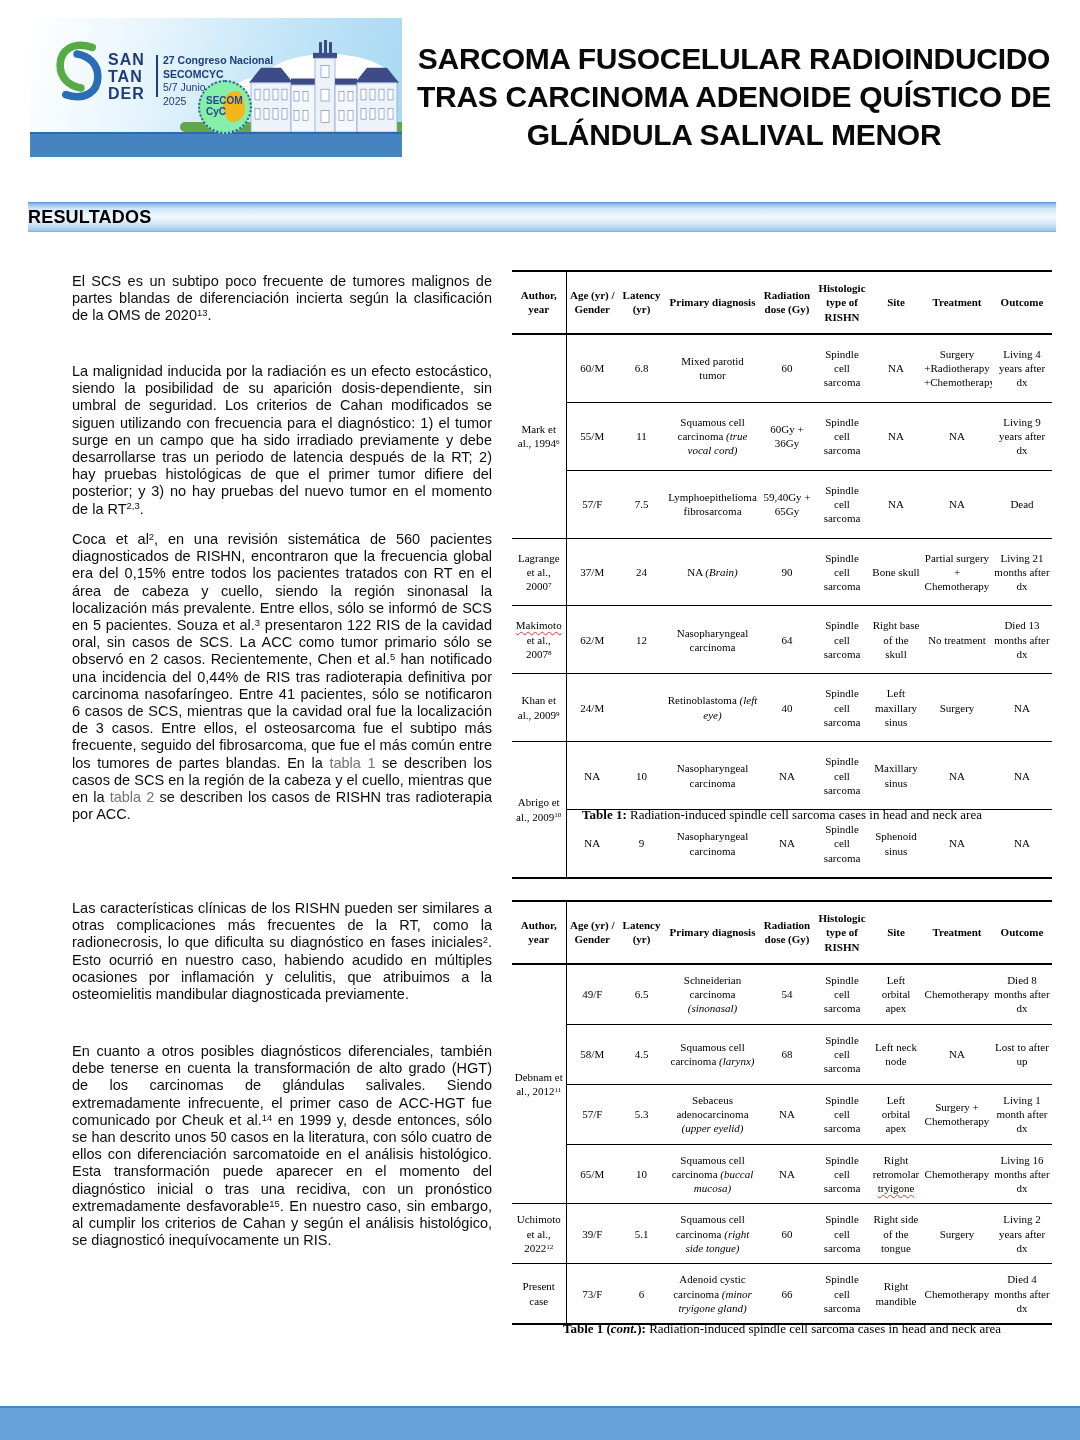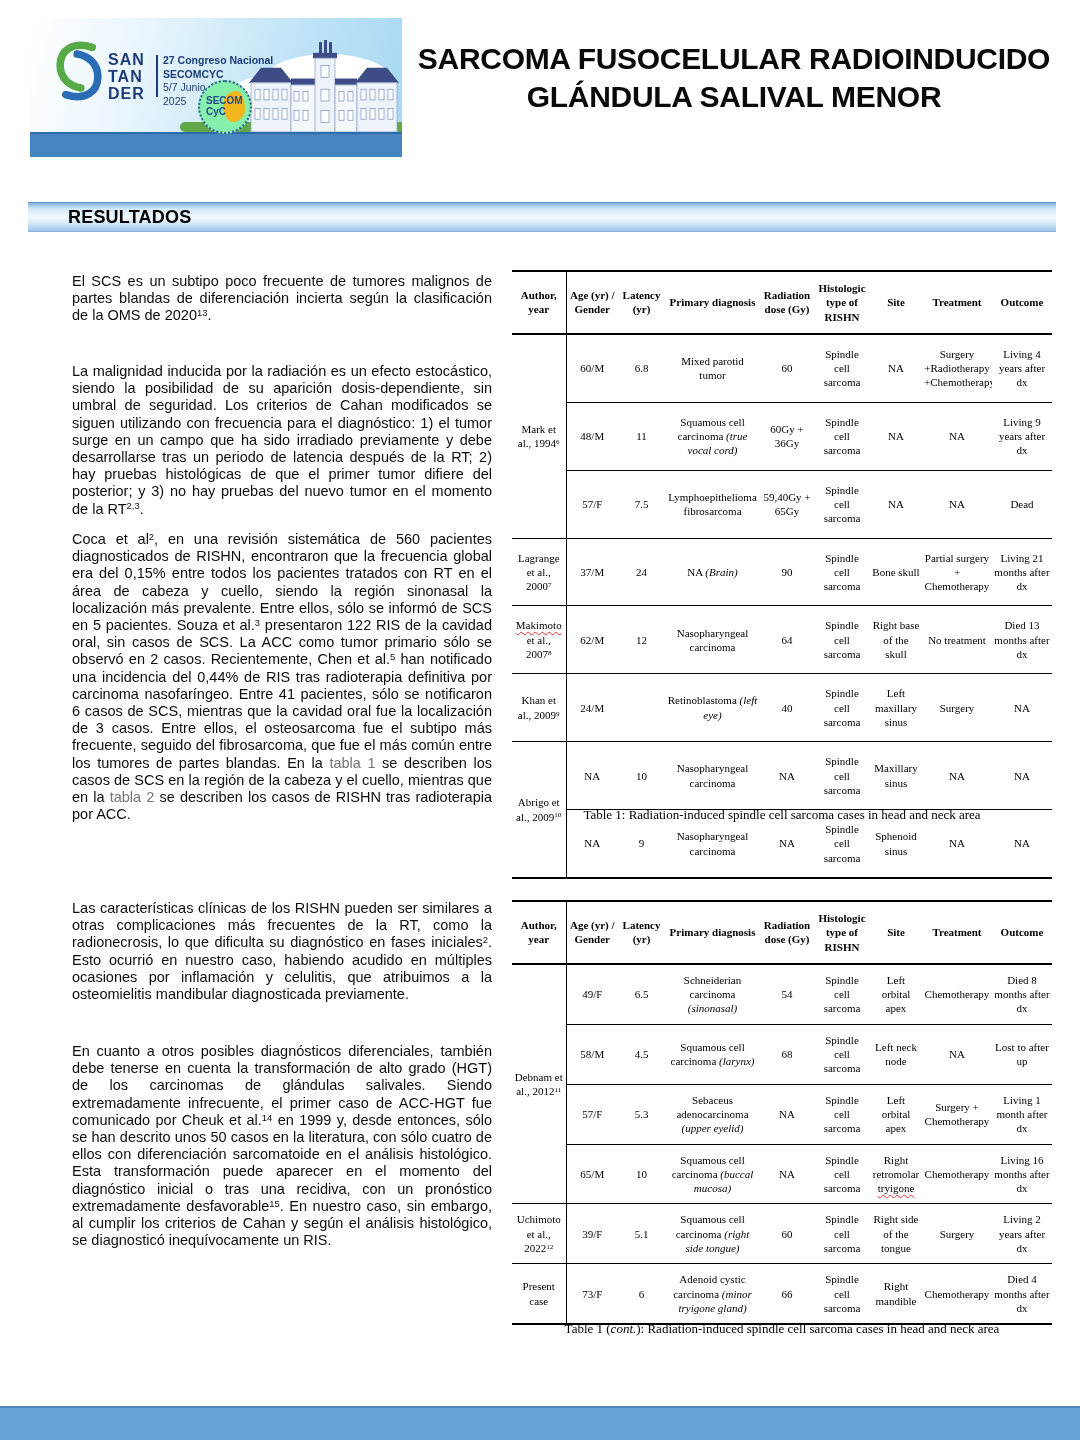--- a/index.html
+++ b/index.html
@@ -31,21 +31,21 @@
   
   .title{position:absolute;left:400px;top:40px;width:668px;text-align:center;
          font-size:30px;font-weight:bold;line-height:1.27;letter-spacing:-0.3px;color:#0a0a0a}
   .title span{display:block}
 
   
   .section-bar{position:absolute;left:28px;top:202px;width:1028px;height:30px;
     background:linear-gradient(180deg,#7fb2e0 0%,#cfe6f7 20%,#f3f9fe 50%,#cfe4f5 76%,#9cc4e8 100%);
     border-top:1px solid #6798c9;border-bottom:1px solid #8ab5de}
   .section-bar span{display:inline-block;font-size:18px;font-weight:bold;line-height:28px;
-    padding-left:40px;letter-spacing:0.2px;color:#000}
+    letter-spacing:0.2px;color:#000}
 
   
   .paras{position:absolute;left:72px;top:0;width:420px}
   .para{position:absolute;left:0;width:420px;font-size:14.5px;line-height:17.2px;text-align:justify;color:#0d0d0d}
   .para:nth-child(1){top:273px}
   .para:nth-child(2){top:363px}
   .para:nth-child(3){top:531px}
   .para:nth-child(4){top:900px}
   .para:nth-child(5){top:1043px}
   .link{color:#737373}
@@ -60,21 +60,21 @@
   .tbl th,.tbl td{text-align:center;vertical-align:middle;padding:12px 2px;font-weight:normal;overflow:hidden}
   #table2 td{padding:8px 2px}
   .tbl thead th{font-weight:bold;padding:9px 2px;border-bottom:2px solid #000}
   .tbl thead th:first-child{border-right:1.5px solid #000}
   .tbl td.author{border-right:1.5px solid #000}
   .tbl tr.group-start td{border-top:1.5px solid #000}
   .tbl tr.row-cont td{border-top:1px solid #000}
   .col-0{width:54px}.col-1{width:52px}.col-2{width:47px}.col-3{width:95px}.col-4{width:54px}
   .col-5{width:56px}.col-6{width:52px}.col-7{width:70px}.col-8{width:60px}
   .it{font-style:italic}
-  .bold{font-weight:normal}
+  .bold{font-weight:bold}
   .sq{text-decoration:underline wavy #e03131 1px;text-underline-offset:2px}
 
   .caption{position:absolute;left:512px;width:540px;text-align:center;
            font-family:"Liberation Serif","DejaVu Serif",serif;font-size:13px;color:#000}
   #caption1{top:807px}
   #caption2{top:1321px}
 
   
   .bottom-strip{position:absolute;left:0;top:1406px;width:1080px;height:34px;
                 background:#67a3d8;border-top:2px solid #4d86bb}
@@ -156,20 +156,21 @@
     <div class="blob"></div>
     <div class="btxt">
       <div>SECOM</div>
       <div>CyC</div>
     </div>
   </div>
 </div>
 
 <h1 class="title">
   <span>SARCOMA FUSOCELULAR RADIOINDUCIDO</span>
+  <span>TRAS CARCINOMA ADENOIDE QUÍSTICO DE</span>
   <span>GLÁNDULA SALIVAL MENOR</span>
 </h1>
 
 <div class="section-bar">
   <span>RESULTADOS</span>
 </div>
 
 <div class="paras">
     <div class="para"><span>El SCS es un subtipo poco frecuente de tumores malignos de partes blandas de diferenciación incierta según la clasificación de la OMS de 2020</span><sup>13</sup><span>.</span></div>
     <div class="para"><span>La malignidad inducida por la radiación es un efecto estocástico, siendo la posibilidad de su aparición dosis-dependiente, sin umbral de seguridad. Los criterios de Cahan modificados se siguen utilizando con frecuencia para el diagnóstico: 1) el tumor surge en un campo que ha sido irradiado previamente y debe desarrollarse tras un periodo de latencia después de la RT; 2) hay pruebas histológicas de que el primer tumor difiere del posterior; y 3) no hay pruebas del nuevo tumor en el momento de la RT</span><sup>2,3</sup><span>.</span></div>
@@ -209,21 +210,21 @@
         <td>60/M</td>
         <td>6.8</td>
         <td><span>Mixed parotid tumor</span></td>
         <td>60</td>
         <td>Spindle cell sarcoma</td>
         <td>NA</td>
         <td>Surgery +Radiotherapy +Chemotherapy</td>
         <td>Living 4 years after dx</td>
       </tr>
       <tr class="row-cont">
-        <td>48/M</td>
+        <td>55/M</td>
         <td>11</td>
         <td><span>Squamous cell carcinoma </span><span class="it">(true vocal cord)</span></td>
         <td>60Gy + 36Gy</td>
         <td>Spindle cell sarcoma</td>
         <td>NA</td>
         <td>NA</td>
         <td>Living 9 years after dx</td>
       </tr>
       <tr class="row-cont">
         <td>57/F</td>

